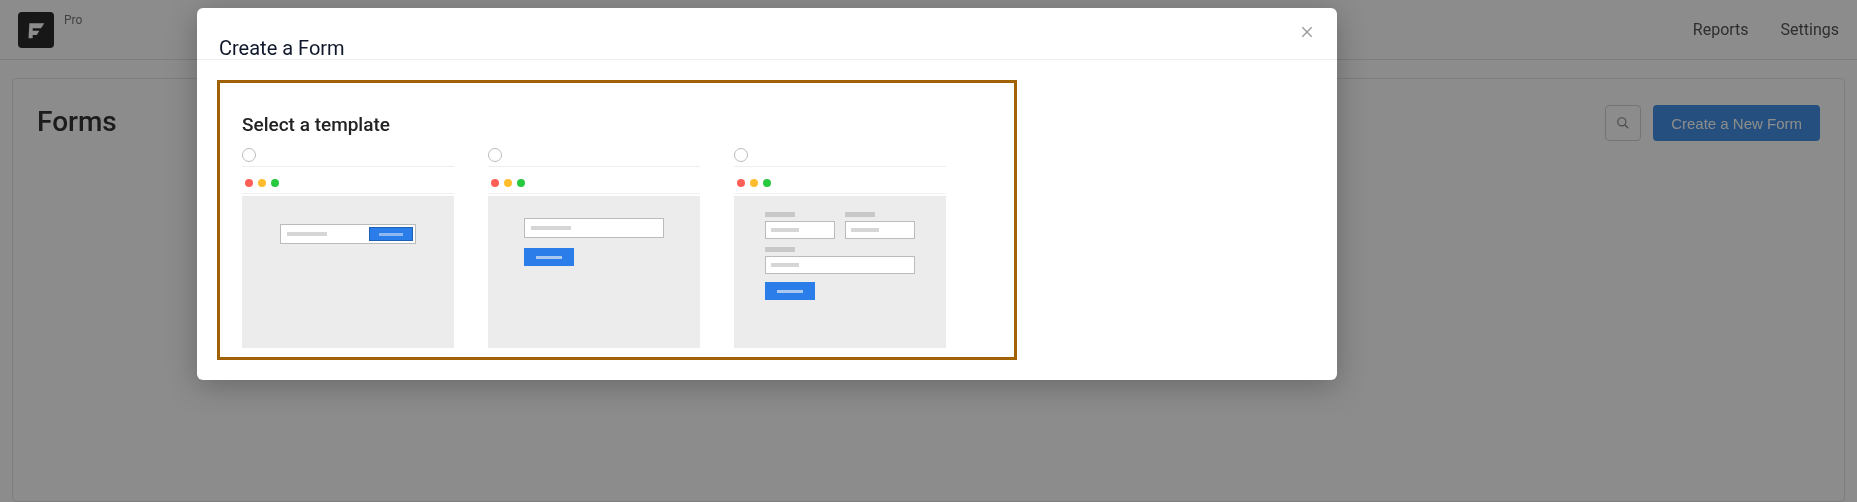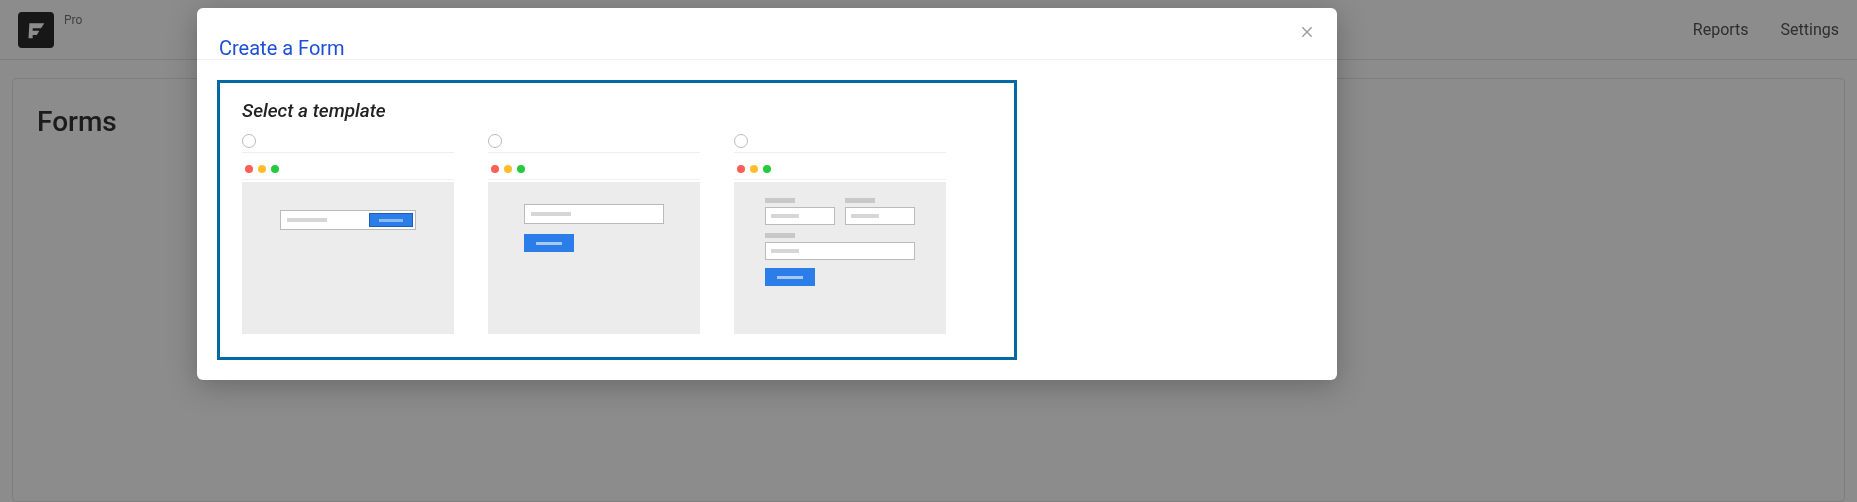--- a/index.html
+++ b/index.html
@@ -21,27 +21,27 @@
   
   .overlay { position: absolute; inset: 0; background: rgba(0,0,0,0.45); }
 
   
   .modal {
     position: absolute; top: 8px; left: 197px; width: 1140px; height: 372px;
     background: #fff; border-radius: 6px; box-shadow: 0 6px 30px rgba(0,0,0,0.25);
     display: flex; flex-direction: column;
   }
   .modal-header { height: 52px; display: flex; align-items: center; padding: 0 22px; border-bottom: 1px solid #eee; }
-  .modal-title { font-size: 20px; color: #1d4ed8; font-weight: 400; margin-top: 28px; }
+  .modal-title { font-size: 20px; color: #0f172a; font-weight: 400; margin-top: 28px; }
   .modal-close { margin-left: auto; cursor: pointer; color: #999; }
   .modal-close svg { width: 16px; height: 16px; }
 
   .modal-body { flex: 1; padding: 20px; }
 
-  .highlight-box { border: 3px solid #0369a1; padding: 16px 22px 14px 22px; width: 800px; height: 280px; font-style: italic; }
+  .highlight-box { border: 3px solid #a16207; padding: 30px 22px 14px 22px; width: 800px; height: 280px; }
   .template-title { font-size: 19px; color: #222; font-weight: 500; margin-bottom: 12px; }
 
   .template-row { display: flex; gap: 34px; }
 
   .template-card { width: 212px; }
   .radio { width: 14px; height: 14px; border: 1px solid #bbb; border-radius: 50%; background: #fff; margin-bottom: 4px; cursor: pointer; }
   .radio-line { border-top: 1px solid #eee; margin-bottom: 8px; }
   .window-dots { display: flex; gap: 5px; padding: 4px 3px 6px 3px; border-bottom: 1px solid #f0f0f0; margin-bottom: 2px;}
   .dot { width: 8px; height: 8px; border-radius: 50%; }
   .dot.r { background: #ff5f56; }
@@ -87,20 +87,29 @@
   </div>
   <span class="pro-badge">Pro</span>
   <div class="topnav">
     <span>Reports</span>
     <span>Settings</span>
   </div>
 </div>
 
 <div class="page-body">
   <div class="page-title">Forms</div>
+  <div class="page-actions">
+    <div class="search-btn">
+      <svg width="14" height="14" viewBox="0 0 24 24">
+          <circle cx="10" cy="10" r="7" fill="none" stroke="#888" stroke-width="2"></circle>
+          <line x1="15" y1="15" x2="21" y2="21" stroke="#888" stroke-width="2"></line>
+        </svg>
+    </div>
+    <button class="create-btn">Create a New Form</button>
+  </div>
 </div>
 
 <div class="overlay"></div>
 
 <div class="modal">
   <div class="modal-header">
     <div class="modal-title">Create a Form</div>
     <div class="modal-close">
       <svg viewBox="0 0 24 24">
           <line x1="5" y1="5" x2="19" y2="19" stroke="#999" stroke-width="2"></line>

